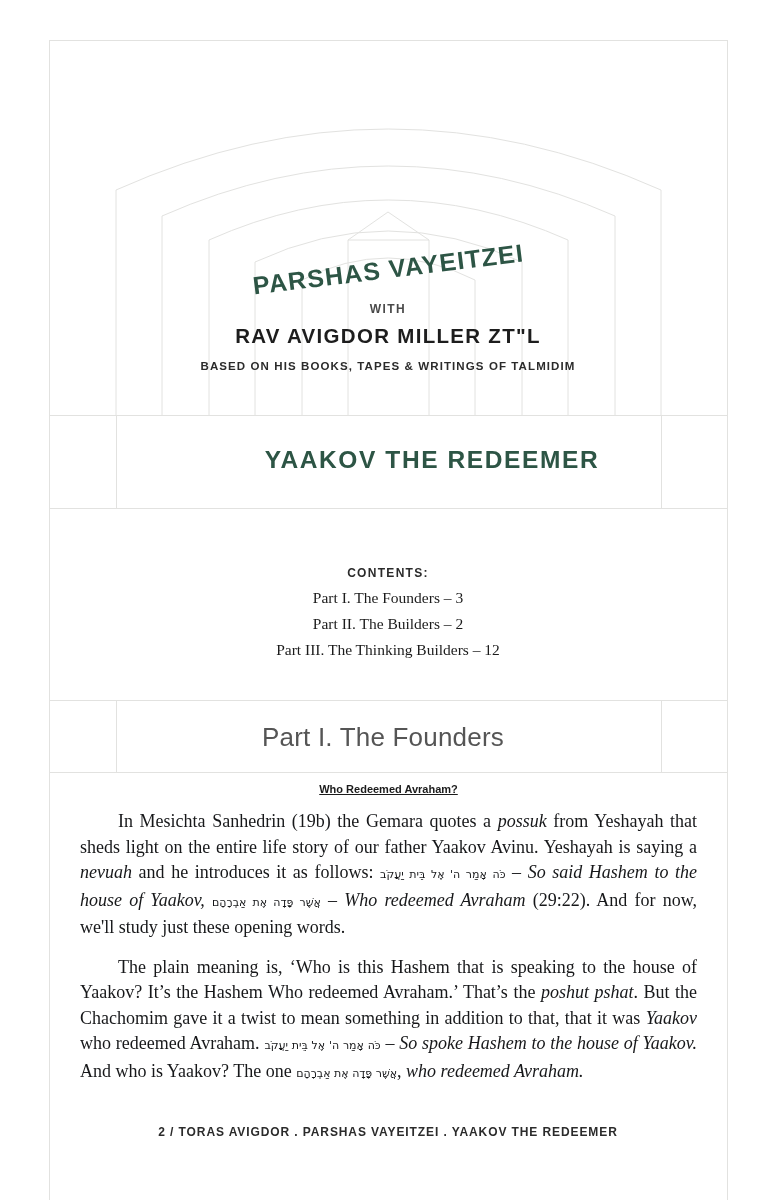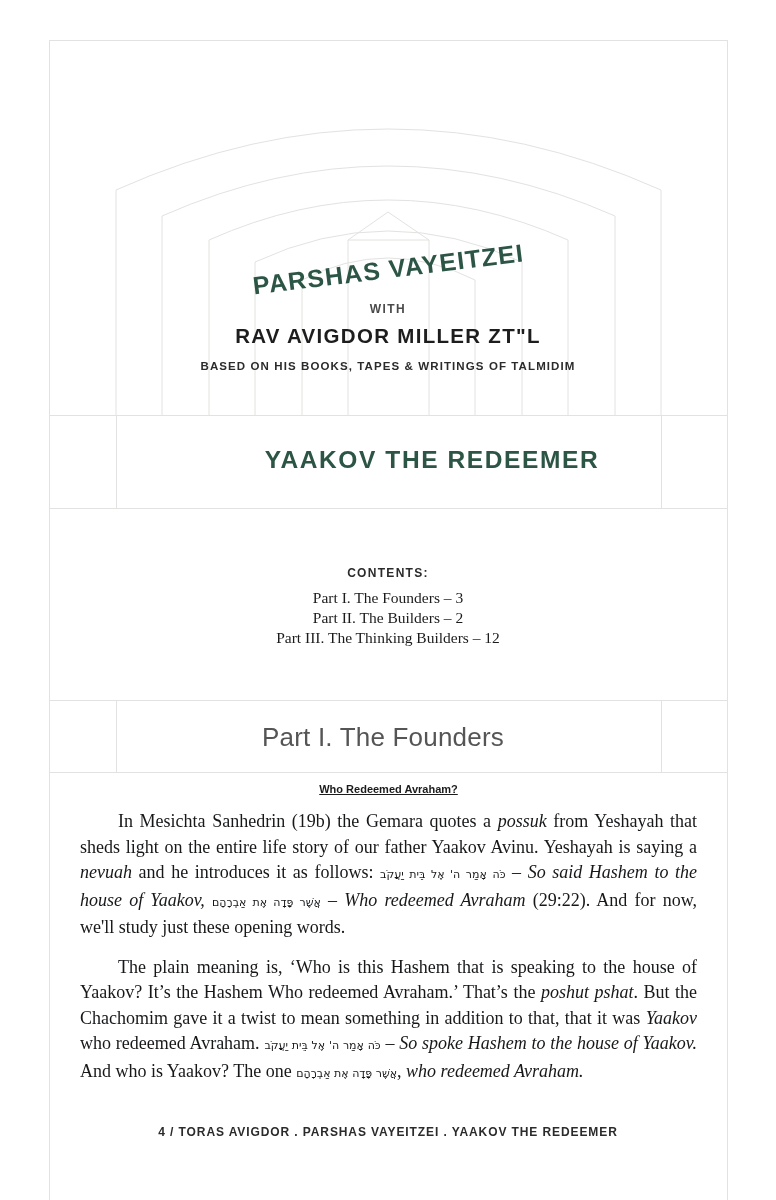--- a/index.html
+++ b/index.html
@@ -125,20 +125,21 @@
     font-size: 12px;
     letter-spacing: 1.3px;
     color: #2b2b2b;
     margin-bottom: 8px;
   }
   .contents-item {
     font-family: "Liberation Serif", serif;
     font-size: 15.5px;
     color: #1b1b1b;
     line-height: 20px;
+    margin-top: 6px;
   }
 
   
   .part-heading {
     position: absolute;
     left: 0;
     top: 722px;
     width: 766px;
     text-align: center;
     font-family: "Liberation Sans", sans-serif;
@@ -245,15 +246,15 @@
   <div class="part-heading">Part I. The Founders</div>
 
   <div class="body-area">
     <div class="subhead">Who Redeemed Avraham?</div>
 
     <p class="para"><span>In Mesichta Sanhedrin (19b) the Gemara quotes a </span><span class="it">possuk</span><span> from Yeshayah that sheds light on the entire life story of our father Yaakov Avinu. Yeshayah is saying a </span><span class="it">nevuah</span><span> and he introduces it as follows: </span><span class="heb">כֹּה אָמַר ה' אֶל בֵּית יַעֲקֹב</span><span> – </span><span class="it">So said Hashem to the house of Yaakov,</span><span> </span><span class="heb">אֲשֶׁר פָּדָה אֶת אַבְרָהָם</span><span> – </span><span class="it">Who redeemed Avraham</span><span> (29:22). And for now, we'll study just these opening words.</span></p>
 
     <p class="para"><span>The plain meaning is, ‘Who is this Hashem that is speaking to the house of Yaakov? It’s the Hashem Who redeemed Avraham.’ That’s the </span><span class="it">poshut pshat</span><span>. But the Chachomim gave it a twist to mean something in addition to that, that it was </span><span class="it">Yaakov</span><span> who redeemed Avraham. </span><span class="heb">כֹּה אָמַר ה' אֶל בֵּית יַעֲקֹב</span><span> – </span><span class="it">So spoke Hashem to the house of Yaakov.</span><span> And who is Yaakov? The one </span><span class="heb">אֲשֶׁר פָּדָה אֶת אַבְרָהָם</span><span>, </span><span class="it">who redeemed Avraham.</span></p>
   </div>
 
-  <div class="footer">4 / TORAS AVIGDOR . PARSHAS VAYEITZEI . YAAKOV THE REDEEMER</div>
+  <div class="footer">2 / TORAS AVIGDOR . PARSHAS VAYEITZEI . YAAKOV THE REDEEMER</div>
 
 </div>
 
 </body></html>

